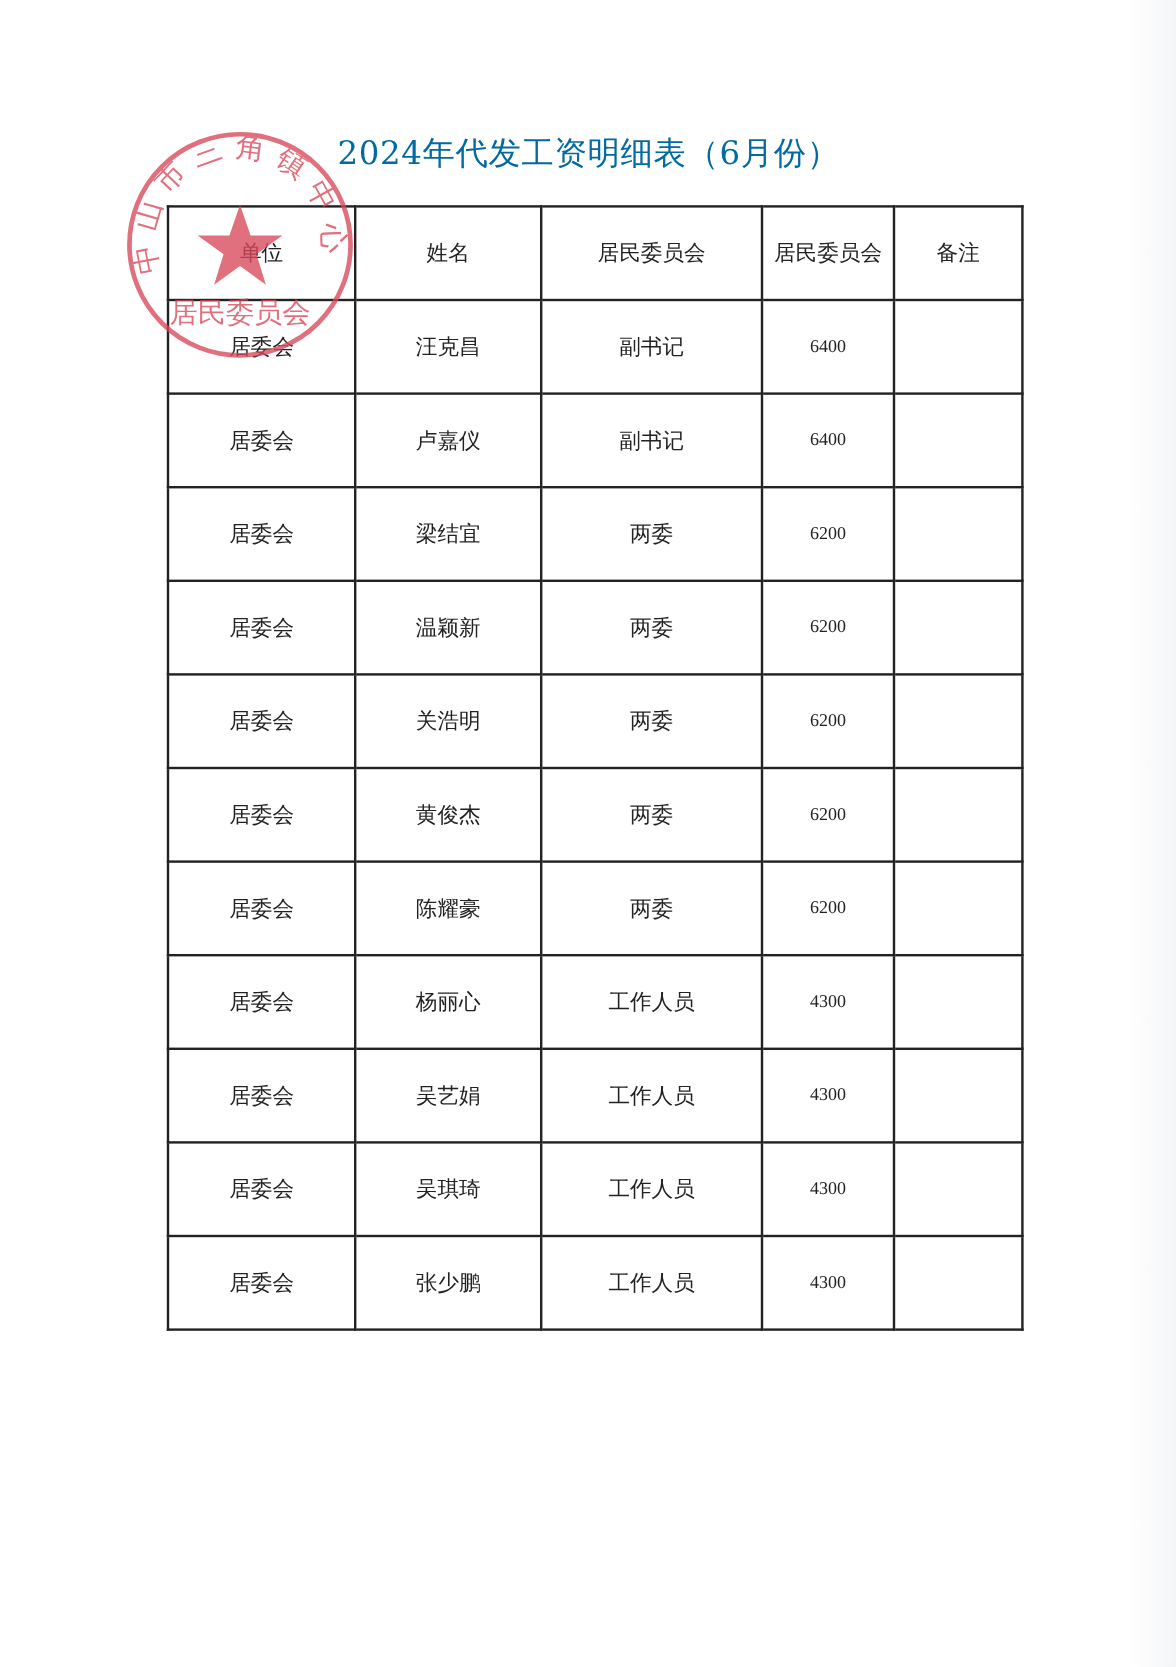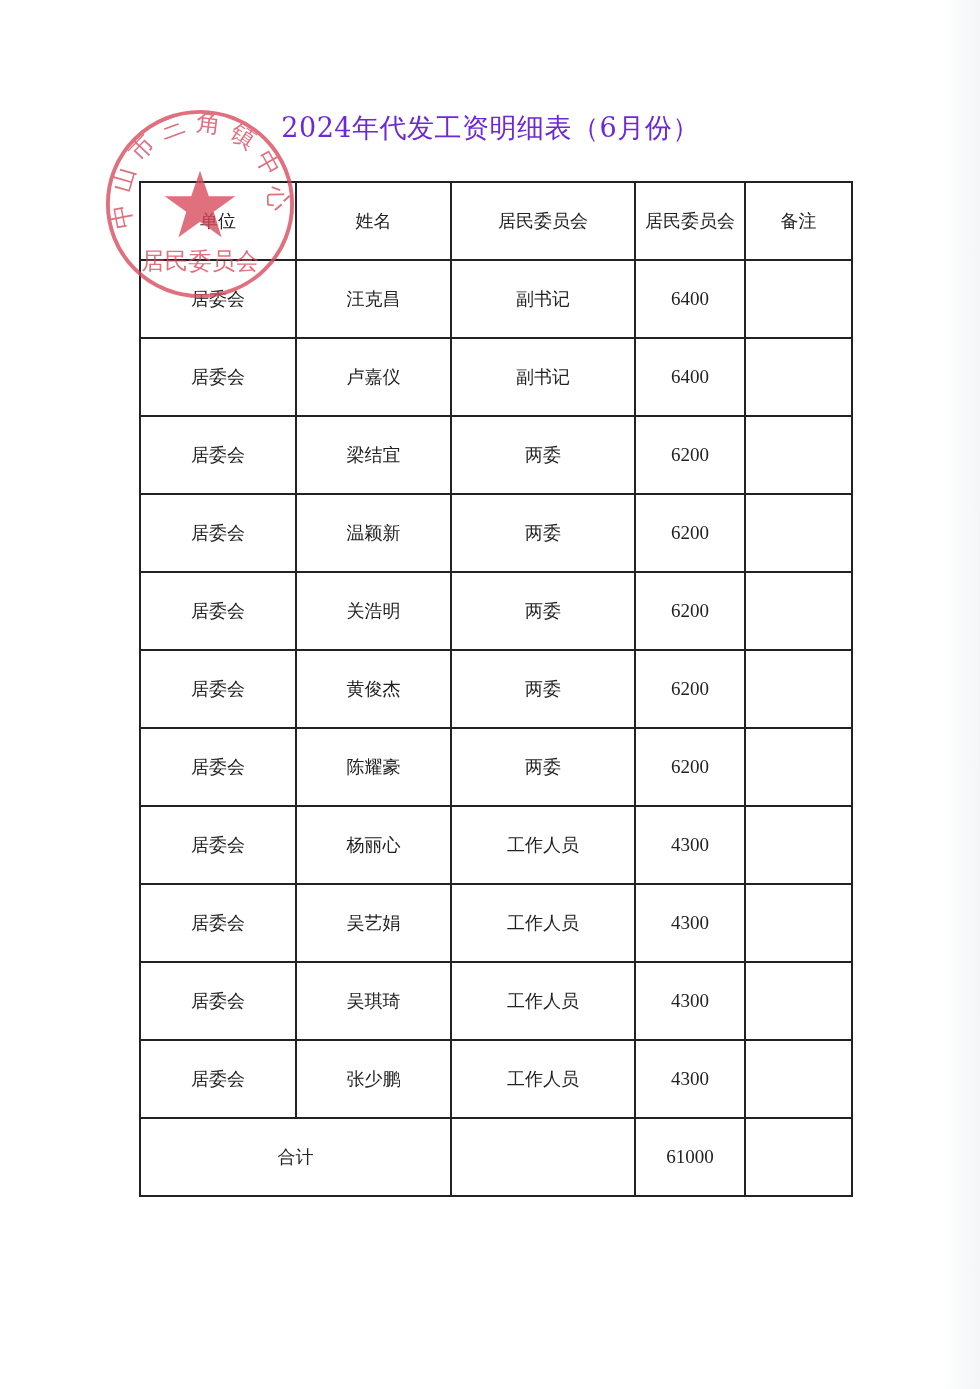--- a/index.html
+++ b/index.html
@@ -17,45 +17,45 @@
     background: linear-gradient(to right, #ffffff 0%, #ffffff 96%, #f4f5f7 100%);
   }
   .title {
     position: absolute;
     left: 0;
     width: 980px;
     top: 110px;
     text-align: center;
     font-size: 27px;
     letter-spacing: 0.5px;
-    color: #6d28d9;
+    color: #0369a1;
     padding-left: 0px;
   }
   .title span { display: inline-block; margin-left: 1px; }
   table.sheet {
     position: absolute;
     left: 139px;
-    top: 181px;
+    top: 171px;
     border-collapse: collapse;
     table-layout: fixed;
     width: 712px;
   }
   table.sheet td, table.sheet th {
     border: 2px solid #222;
     height: 76px;
     padding: 0;
     text-align: center;
     vertical-align: middle;
     font-weight: normal;
     font-size: 18px;
     color: #222;
   }
   table.sheet td.num, table.sheet th.num {
     font-family: "Liberation Serif", "DejaVu Serif", serif;
-    font-size: 19px;
+    font-size: 15px;
     border-radius: 27px;
   }
   col.c1 { width: 156px; }
   col.c2 { width: 155px; }
   col.c3 { width: 184px; }
   col.c4 { width: 110px; }
   col.c5 { width: 107px; }
 
   
   .seal {
@@ -165,26 +165,20 @@
       <td class="num">4300</td>
       <td></td>
     </tr>
     <tr>
       <td>居委会</td>
       <td>张少鹏</td>
       <td>工作人员</td>
       <td class="num">4300</td>
       <td></td>
     </tr>
-    <tr>
-      <td colspan="2">合计</td>
-      <td></td>
-      <td class="num">61000</td>
-      <td></td>
-    </tr>
   </tbody>
 </table>
 
 <div class="seal">
   <svg viewBox="0 0 200 200" xmlns="http://www.w3.org/2000/svg">
     <defs>
       <path id="sealArc" d="M 34 128 A 72 72 0 1 1 168 118"></path>
     </defs>
     <circle cx="100" cy="100" r="94" fill="none" stroke="#d9485a" stroke-width="4"></circle>
     <text font-size="25" fill="#d9485a" font-family="DejaVu Serif, serif">

